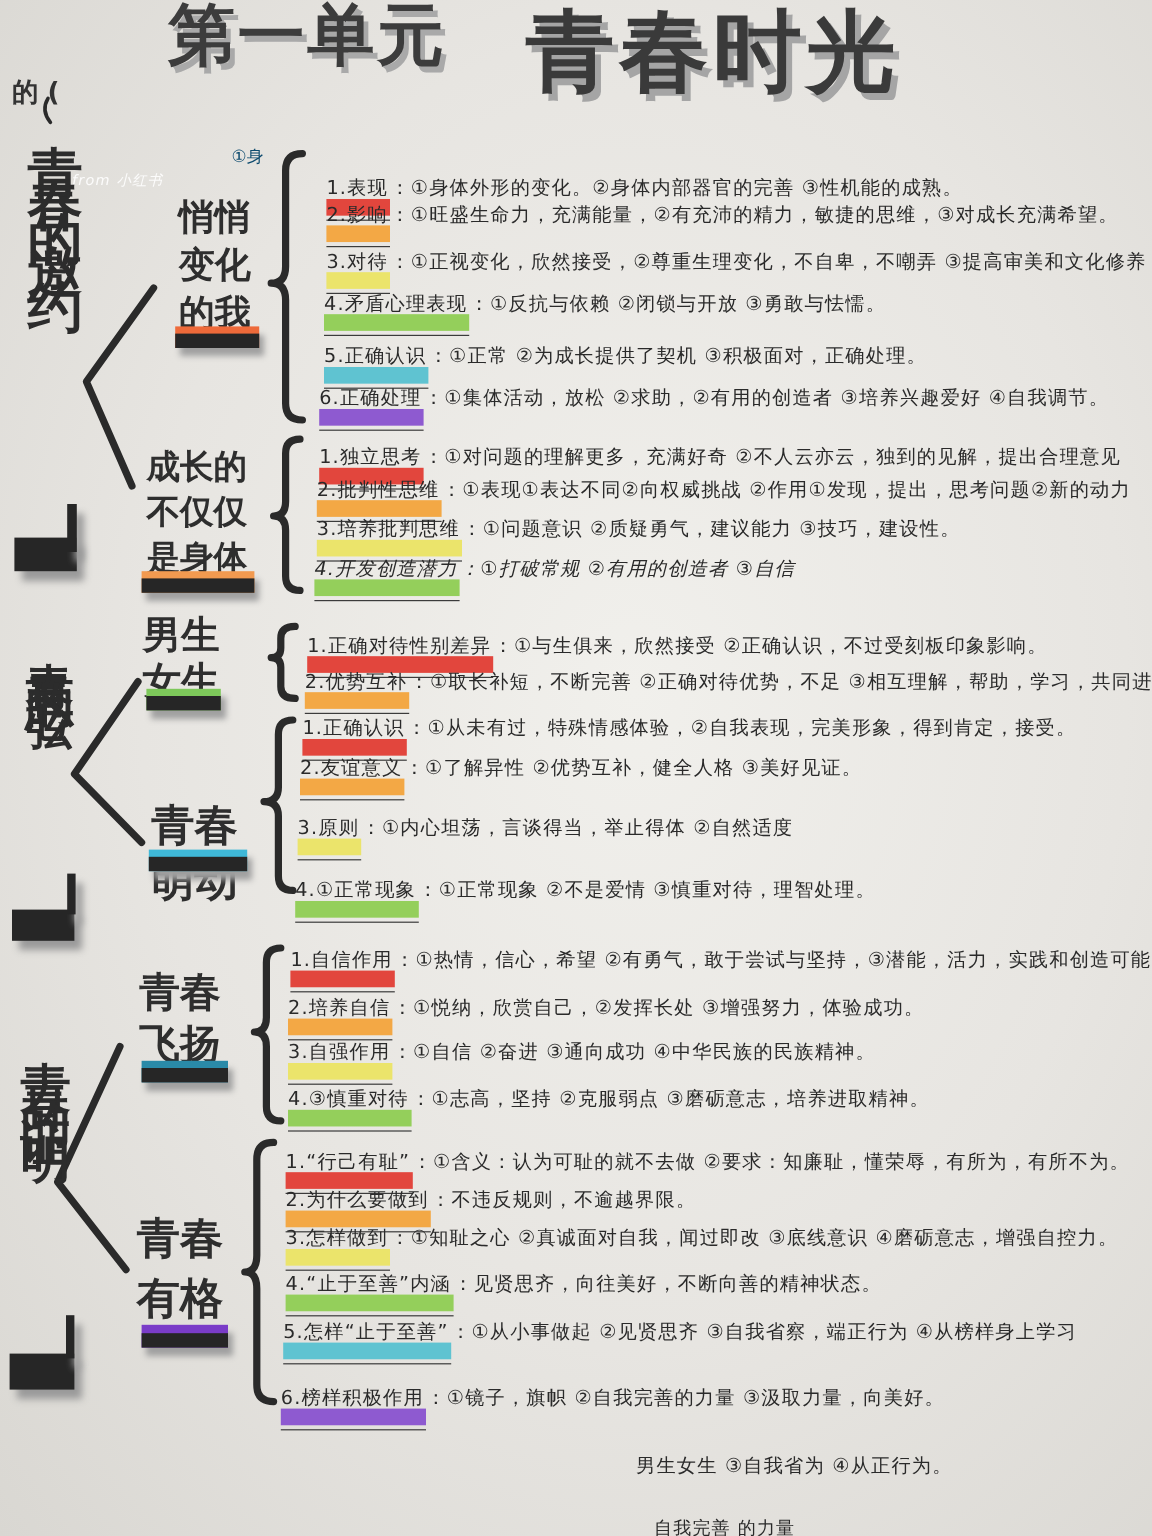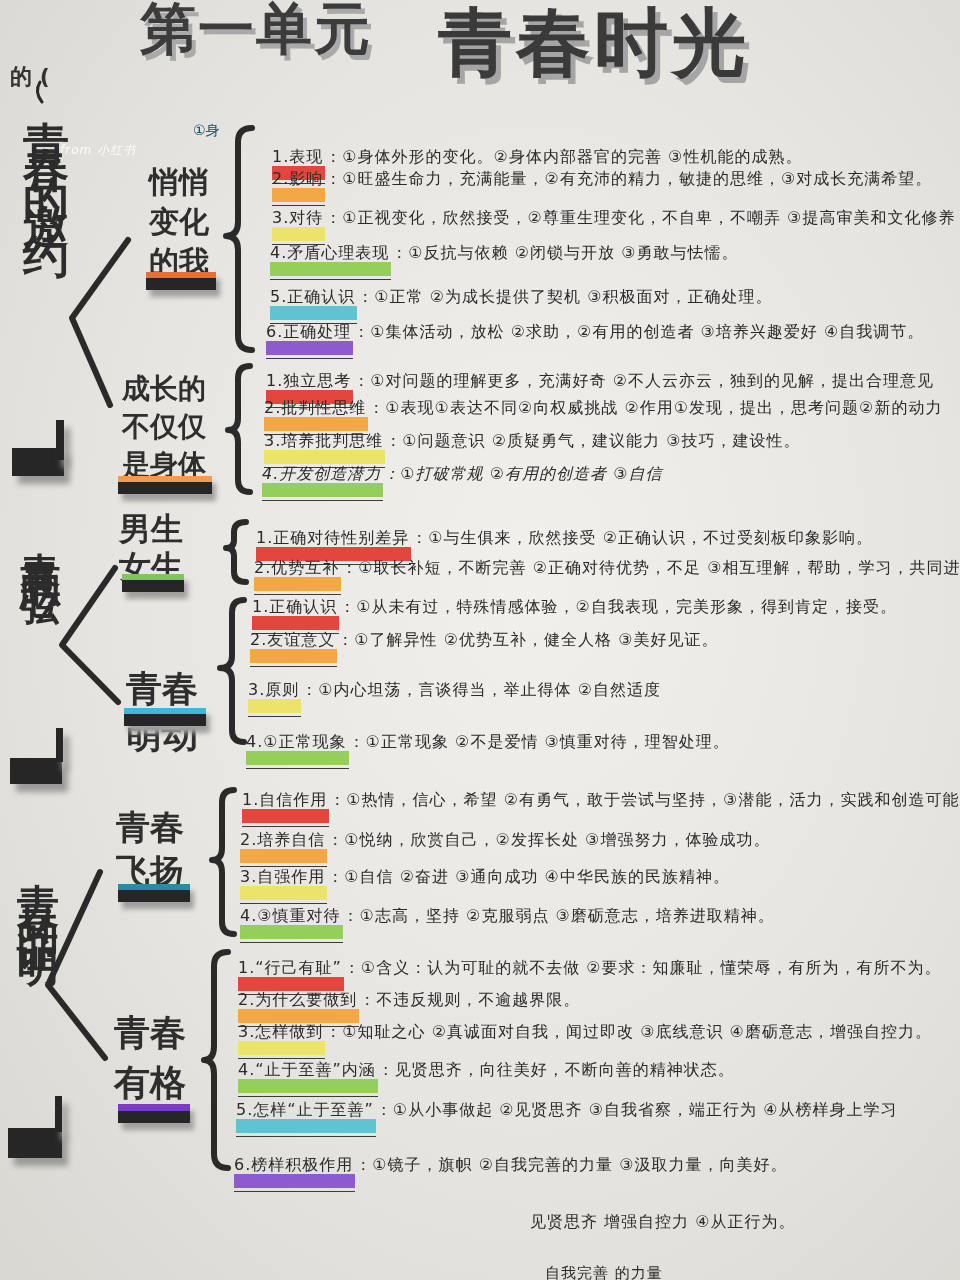--- a/index.html
+++ b/index.html
@@ -117,14 +117,14 @@
 <div class="row" style="left:240px;top:866px;"><span class="lbl hl-yellow"><span>3.</span><span>自强作用</span></span><span>：①自信 ②奋进 ③通向成功 ④中华民族的民族精神。</span></div>
 <div class="row" style="left:240px;top:905px;"><span class="lbl hl-green"><span>4.</span><span>③慎重对待</span></span><span>：①志高，坚持 ②克服弱点 ③磨砺意志，培养进取精神。</span></div>
 
 <div class="row" style="left:238px;top:957px;"><span class="lbl hl-red"><span>1.</span><span>“行己有耻”</span></span><span>：①含义：认为可耻的就不去做 ②要求：知廉耻，懂荣辱，有所为，有所不为。</span></div>
 <div class="row" style="left:238px;top:989px;"><span class="lbl hl-orange"><span>2.</span><span>为什么要做到</span></span><span>：不违反规则，不逾越界限。</span></div>
 <div class="row" style="left:238px;top:1021px;"><span class="lbl hl-yellow"><span>3.</span><span>怎样做到</span></span><span>：①知耻之心 ②真诚面对自我，闻过即改 ③底线意识 ④磨砺意志，增强自控力。</span></div>
 <div class="row" style="left:238px;top:1059px;"><span class="lbl hl-green"><span>4.</span><span>“止于至善”内涵</span></span><span>：见贤思齐，向往美好，不断向善的精神状态。</span></div>
 <div class="row" style="left:236px;top:1099px;"><span class="lbl hl-cyan"><span>5.</span><span>怎样“止于至善”</span></span><span>：①从小事做起 ②见贤思齐 ③自我省察，端正行为 ④从榜样身上学习</span></div>
 <div class="row" style="left:234px;top:1154px;"><span class="lbl hl-purple"><span>6.</span><span>榜样积极作用</span></span><span>：①镜子，旗帜 ②自我完善的力量 ③汲取力量，向美好。</span></div>
 
-<div class="row" style="left:530px;top:1211px;">见贤思齐 增强自控力 ④从正行为。</div>
+<div class="row" style="left:530px;top:1211px;">男生女生 ③自我省为 ④从正行为。</div>
 <div class="row" style="left:545px;top:1262px;font-size:15px;">自我完善  的力量</div>
 
 </body></html>

